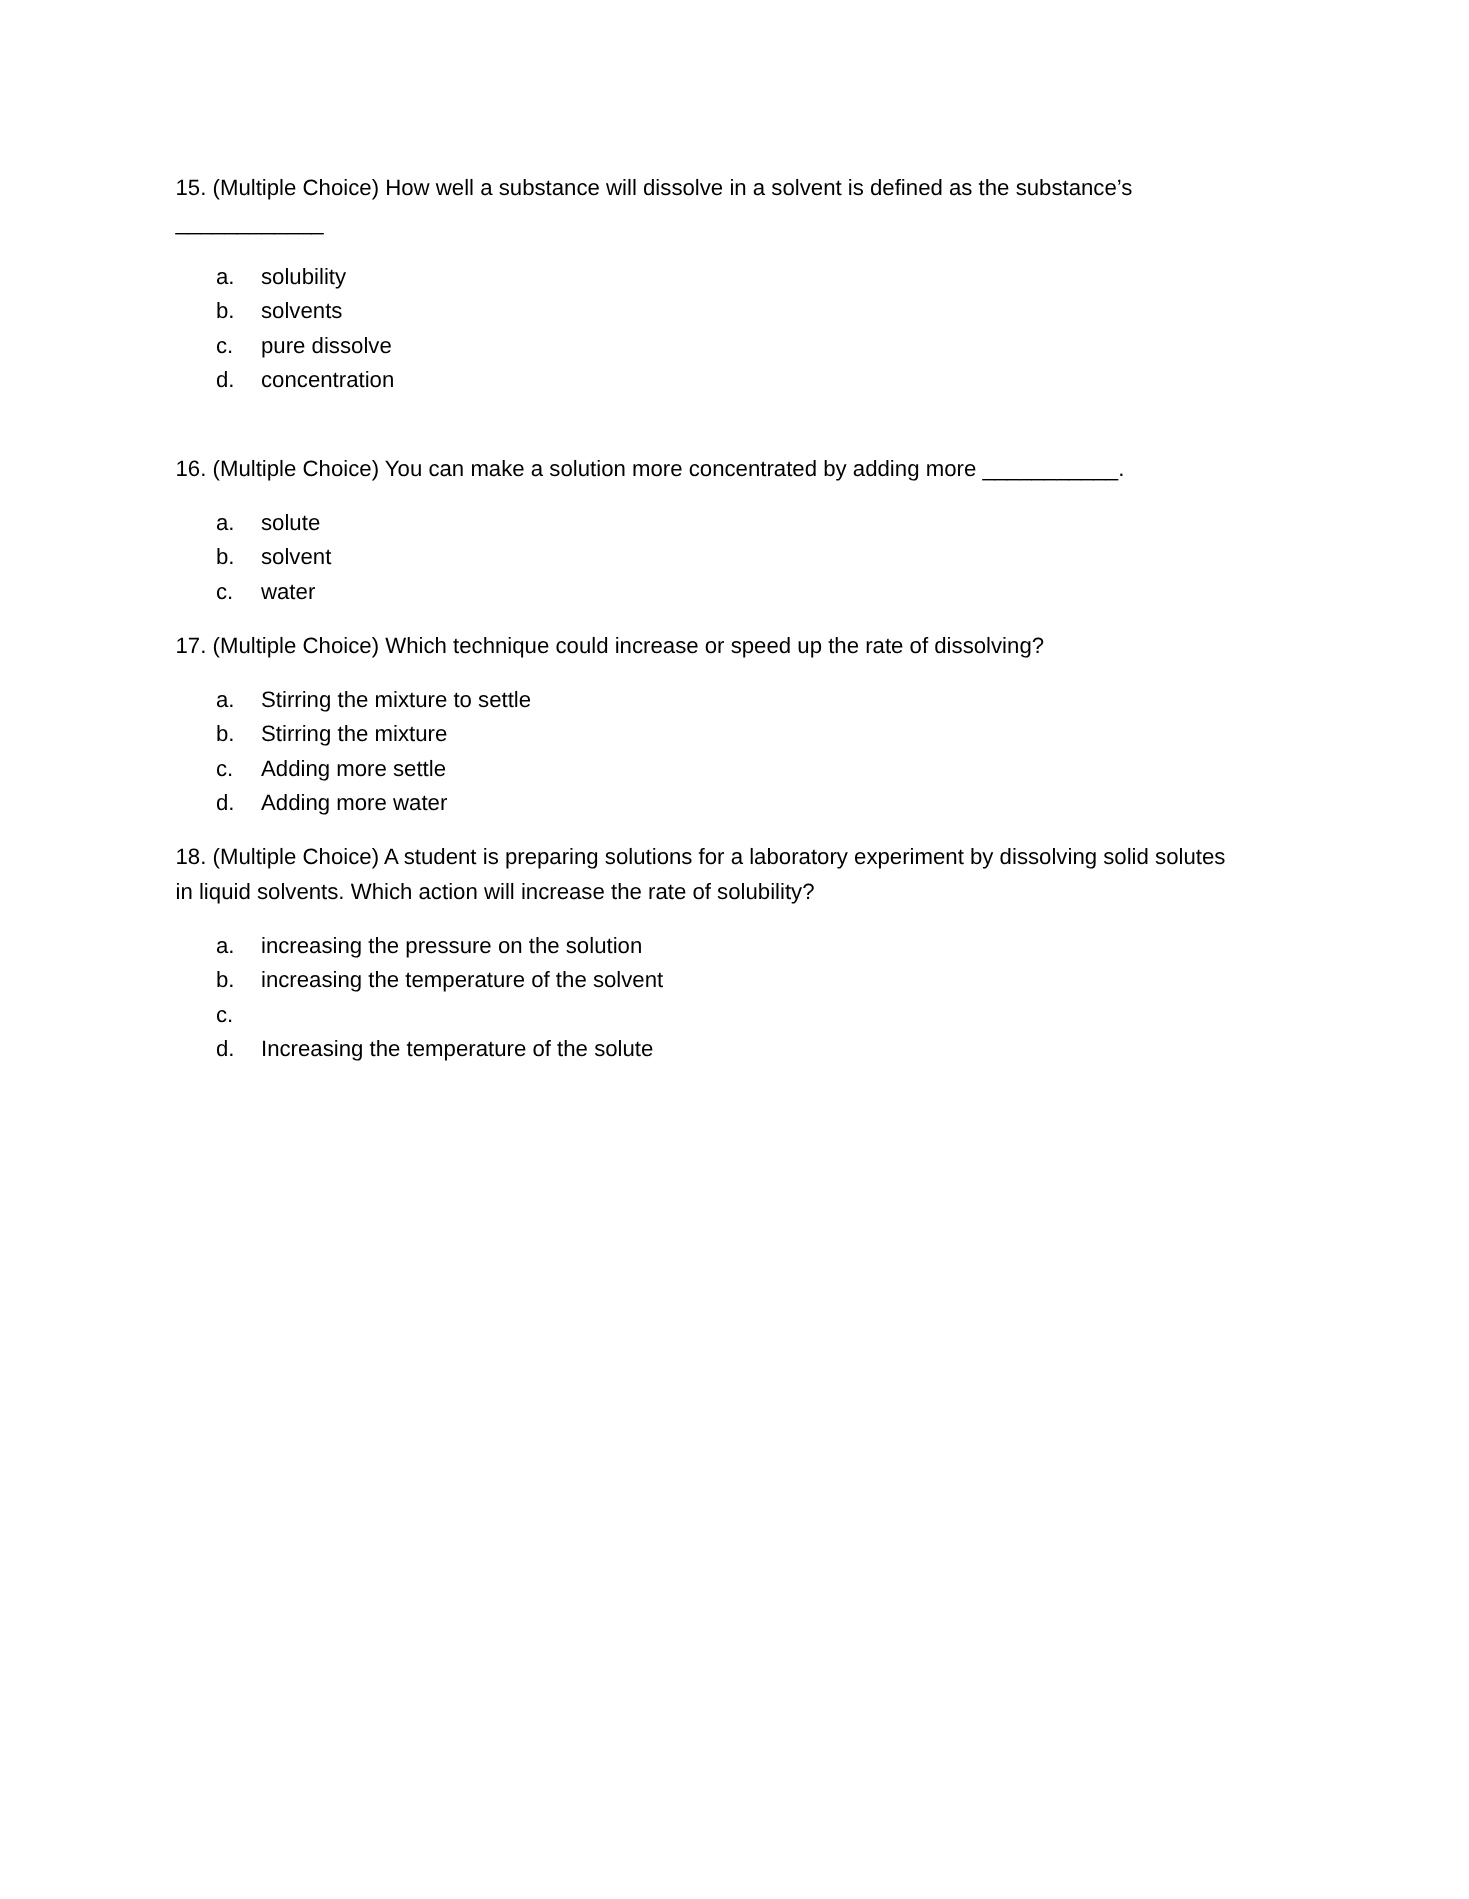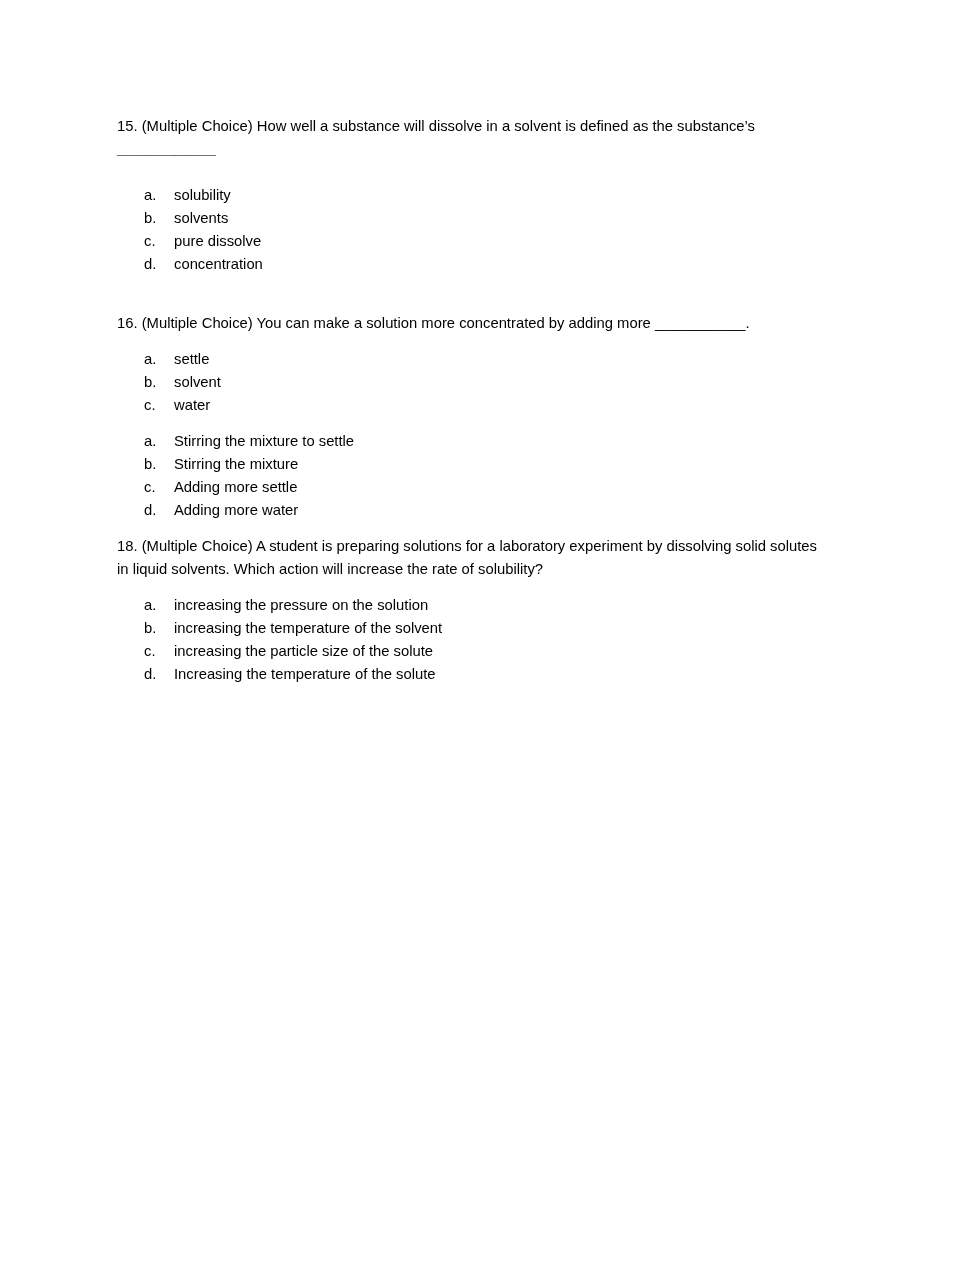--- a/index.html
+++ b/index.html
@@ -26,24 +26,23 @@
   }
   .q-text {
     margin: 0 0 13px 0;
     line-height: 23px;
     max-width: 744px;
   }
   .q-text--nogap {
     margin-bottom: 0;
   }
   .q-blank {
-    margin: 0 0 23px 0;
+    margin: 0 0 13px 0;
     line-height: 23px;
     white-space: pre;
-    font-weight: bold;
   }
   .options {
     margin: 0 0 13px 0;
     padding-left: 27px;
   }
   .option {
     display: flex;
     line-height: 23px;
   }
   .option .letter {
@@ -80,34 +79,35 @@
         <span class="opt-text">concentration</span>
       </div>
     </div>
   </section>
 
   <section class="question">
     <p class="q-text">16. (Multiple Choice) You can make a solution more concentrated by adding more ___________.</p>
     <div class="options">
       <div class="option">
         <span class="letter">a.</span>
-        <span class="opt-text">settle</span>
+        <span class="opt-text">solute</span>
       </div>
       <div class="option">
         <span class="letter">b.</span>
         <span class="opt-text">solvent</span>
       </div>
       <div class="option">
         <span class="letter">c.</span>
         <span class="opt-text">water</span>
       </div>
     </div>
   </section>
 
   <section class="question">
+    <p class="q-text">17. (Multiple Choice) Which technique could increase or speed up the rate of dissolving?</p>
     <div class="options">
       <div class="option">
         <span class="letter">a.</span>
         <span class="opt-text">Stirring the mixture to settle</span>
       </div>
       <div class="option">
         <span class="letter">b.</span>
         <span class="opt-text">Stirring the mixture</span>
       </div>
       <div class="option">
@@ -127,21 +127,20 @@
       <div class="option">
         <span class="letter">a.</span>
         <span class="opt-text">increasing the pressure on the solution</span>
       </div>
       <div class="option">
         <span class="letter">b.</span>
         <span class="opt-text">increasing the temperature of the solvent</span>
       </div>
       <div class="option">
         <span class="letter">c.</span>
-        <span class="opt-text">increasing the particle size of the solute</span>
       </div>
       <div class="option">
         <span class="letter">d.</span>
         <span class="opt-text">Increasing the temperature of the solute</span>
       </div>
     </div>
   </section>
 
 </div>
 

